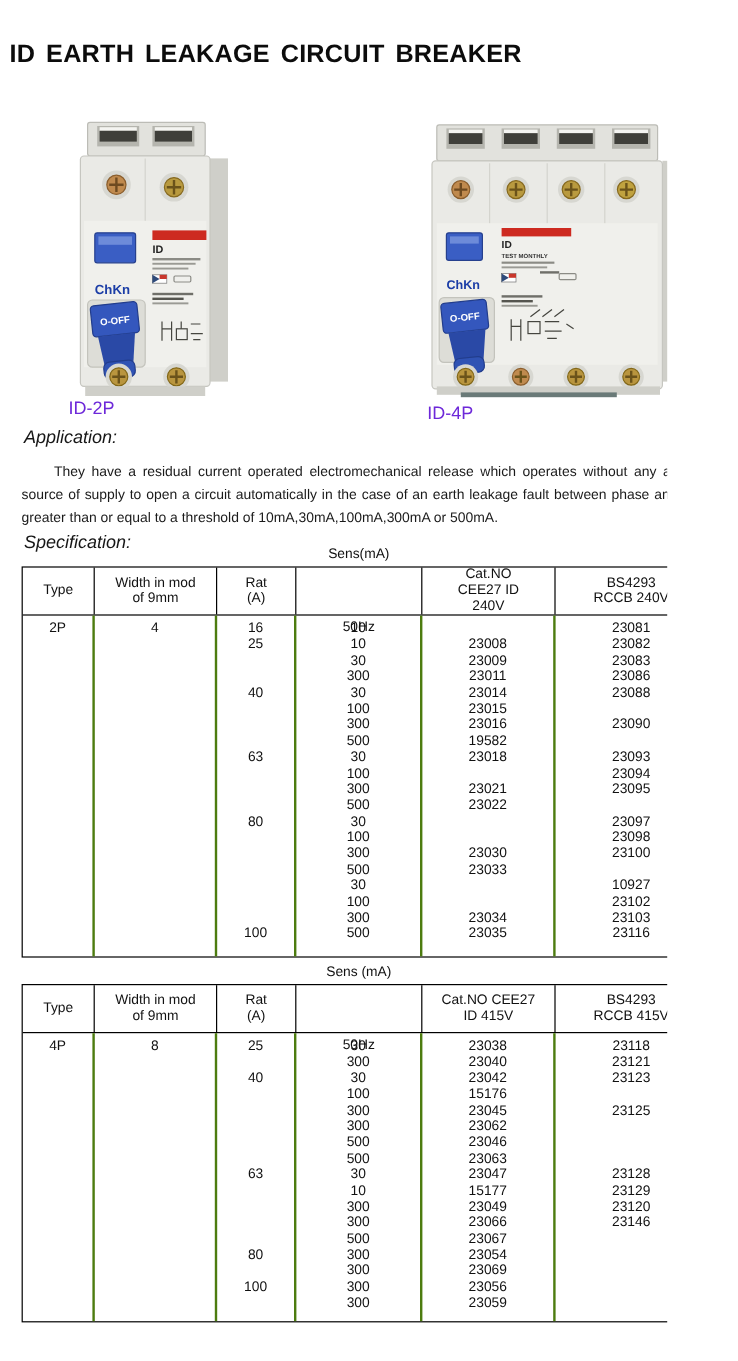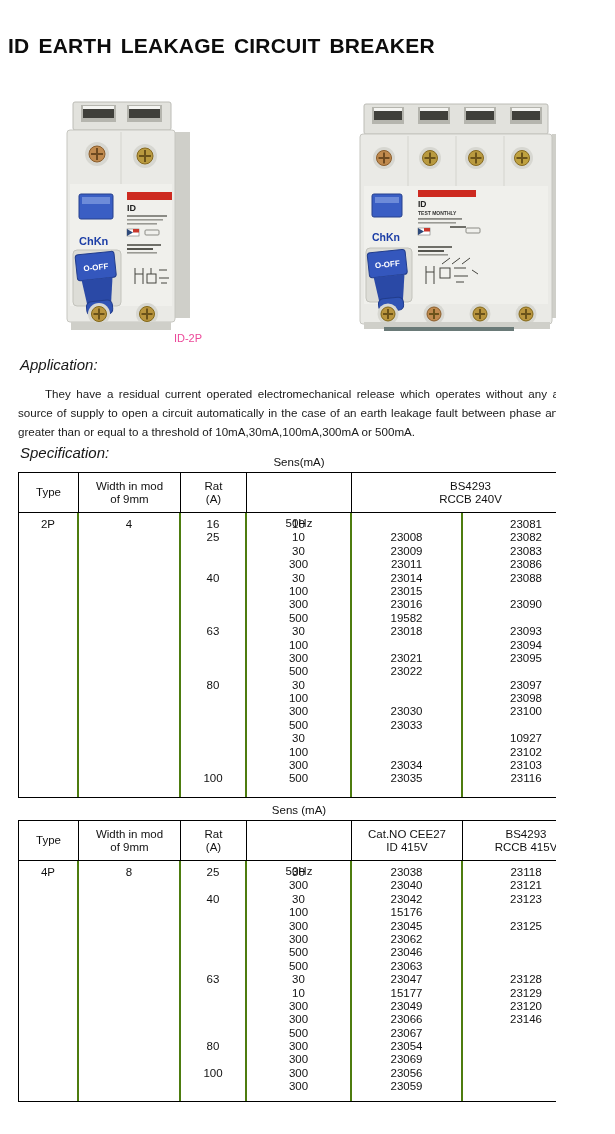--- a/index.html
+++ b/index.html
@@ -1,20 +1,20 @@
 <!DOCTYPE html>
 <html><head>
 <meta charset="utf-8">
 <style>
   html,body{margin:0;padding:0;background:#fff;}
   #page{position:relative;width:556px;height:1134px;background:#ffffff;overflow:hidden;
         font-family:"Liberation Sans",sans-serif;color:#111;}
   .abs{position:absolute;}
   #title{left:8px;top:34px;font-size:21px;font-weight:bold;letter-spacing:.2px;word-spacing:3px;color:#0c0c0c;}
-  .caption{font-size:11px;color:#ec4899;text-align:right;}
+  .caption{font-size:15px;color:#6d28d9;text-align:left;}
   .hdg{font-size:15px;color:#171717;font-style:italic;}
   #app-text{left:18px;top:384px;width:577px;font-size:11.6px;line-height:19px;
             text-align:justify;text-indent:27px;color:#1a1a1a;}
   
   .spec-table{position:absolute;left:18px;width:572px;border:1px solid #000;box-sizing:border-box;background:#fff;}
   #table1{top:472px;height:326px;}
   #table2{top:820px;height:282px;}
   .thead{display:flex;height:40px;border-bottom:1px solid #000;box-sizing:border-box;}
   .th{display:flex;flex-direction:column;justify-content:center;align-items:center;
       font-size:11.5px;line-height:13px;text-align:center;box-sizing:border-box;border-right:1px solid #000;}
@@ -164,20 +164,21 @@
       <circle cx="124" cy="214" r="10.5" fill="#d7d7d1"></circle>
         <circle cx="124" cy="214" r="7" fill="#b9953e" stroke="#826717"></circle>
         <path d="M119,214 h10 M124,209 v10" stroke="#6b531a" stroke-width="2"></path>
       <circle cx="170" cy="214" r="10.5" fill="#d7d7d1"></circle>
         <circle cx="170" cy="214" r="7" fill="#b9953e" stroke="#826717"></circle>
         <path d="M165,214 h10 M170,209 v10" stroke="#6b531a" stroke-width="2"></path>
     </g>
     <rect x="8" y="222" width="186" height="7" fill="#cfcfc9"></rect>
     <rect x="28" y="227" width="130" height="4" fill="#6a7a78"></rect>
   </svg>
+  <div class="abs caption" style="left:356px;top:336px;width:208px;">ID-4P</div>
 
   <div class="abs hdg" style="left:20px;top:356px;">Application:</div>
   <div class="abs" id="app-text">They have a residual current operated electromechanical release which operates without any auxiliary source of supply to open a circuit automatically in the case of an earth leakage fault between phase and earth greater than or equal to a threshold of 10mA,30mA,100mA,300mA or 500mA.</div>
   <div class="abs hdg" style="left:20px;top:444px;">Specification:</div>
 
   <div id="table1" class="spec-table">
     <div class="thead">
         <div class="th c0">
           <div>Type</div>
         </div>
@@ -185,20 +186,25 @@
           <div>Width in mod</div>
           <div>of  9mm</div>
         </div>
         <div class="th c2">
           <div>Rat</div>
           <div>(A)</div>
         </div>
         <div class="th c3">
           <div>Sens(mA)</div>
           <div>50Hz</div>
+        </div>
+        <div class="th c4">
+          <div>Cat.NO</div>
+          <div>CEE27  ID</div>
+          <div>240V</div>
         </div>
         <div class="th c5">
           <div>BS4293</div>
           <div>RCCB 240V</div>
         </div>
       </div>
     <div class="tbody">
         <div class="col c0">
           <div class="cellline">2P</div>
           <div class="cellline">&nbsp;</div>

